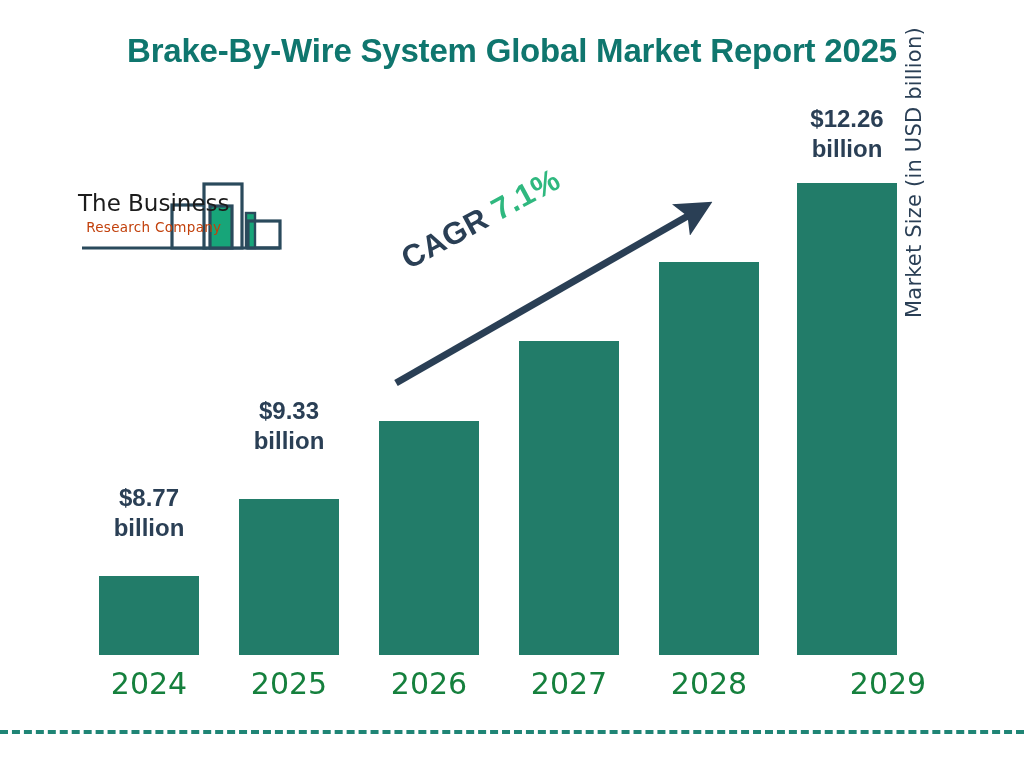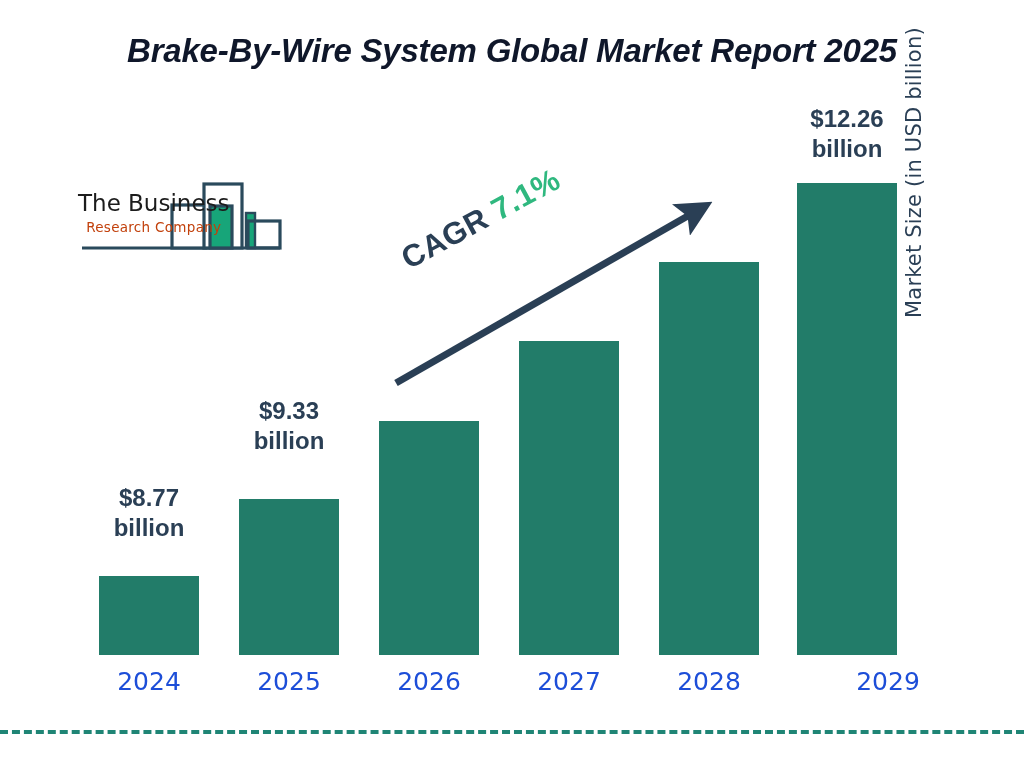--- a/index.html
+++ b/index.html
@@ -24,23 +24,22 @@
   
   .chart-title {
     position: absolute;
     left: 62px;
     top: 30px;
     width: 900px;
     text-align: center;
     font-size: 33px;
     font-weight: bold;
     line-height: 1.28;
-    color: #0f172a;
+    color: #0f766e;
     letter-spacing: -0.2px;
-    font-style: italic;
   }
 
   
   .logo {
     position: absolute;
     left: 76px;
     top: 178px;
     width: 210px;
     height: 78px;
     text-align: center;
@@ -86,22 +85,22 @@
     font-size: 24px;
     font-weight: bold;
     color: #2a3f55;
     line-height: 1.24;
     white-space: nowrap;
   }
   .x-tick-label {
     position: absolute;
     text-align: center;
     font-family: "DejaVu Sans", sans-serif;
-    font-size: 25px;
-    color: #1d4ed8;
+    font-size: 30px;
+    color: #15803d;
     line-height: 1;
   }
 
   
   .cagr-arrow {
     position: absolute;
     left: 0;
     top: 0;
     width: 1024px;
     height: 768px;

